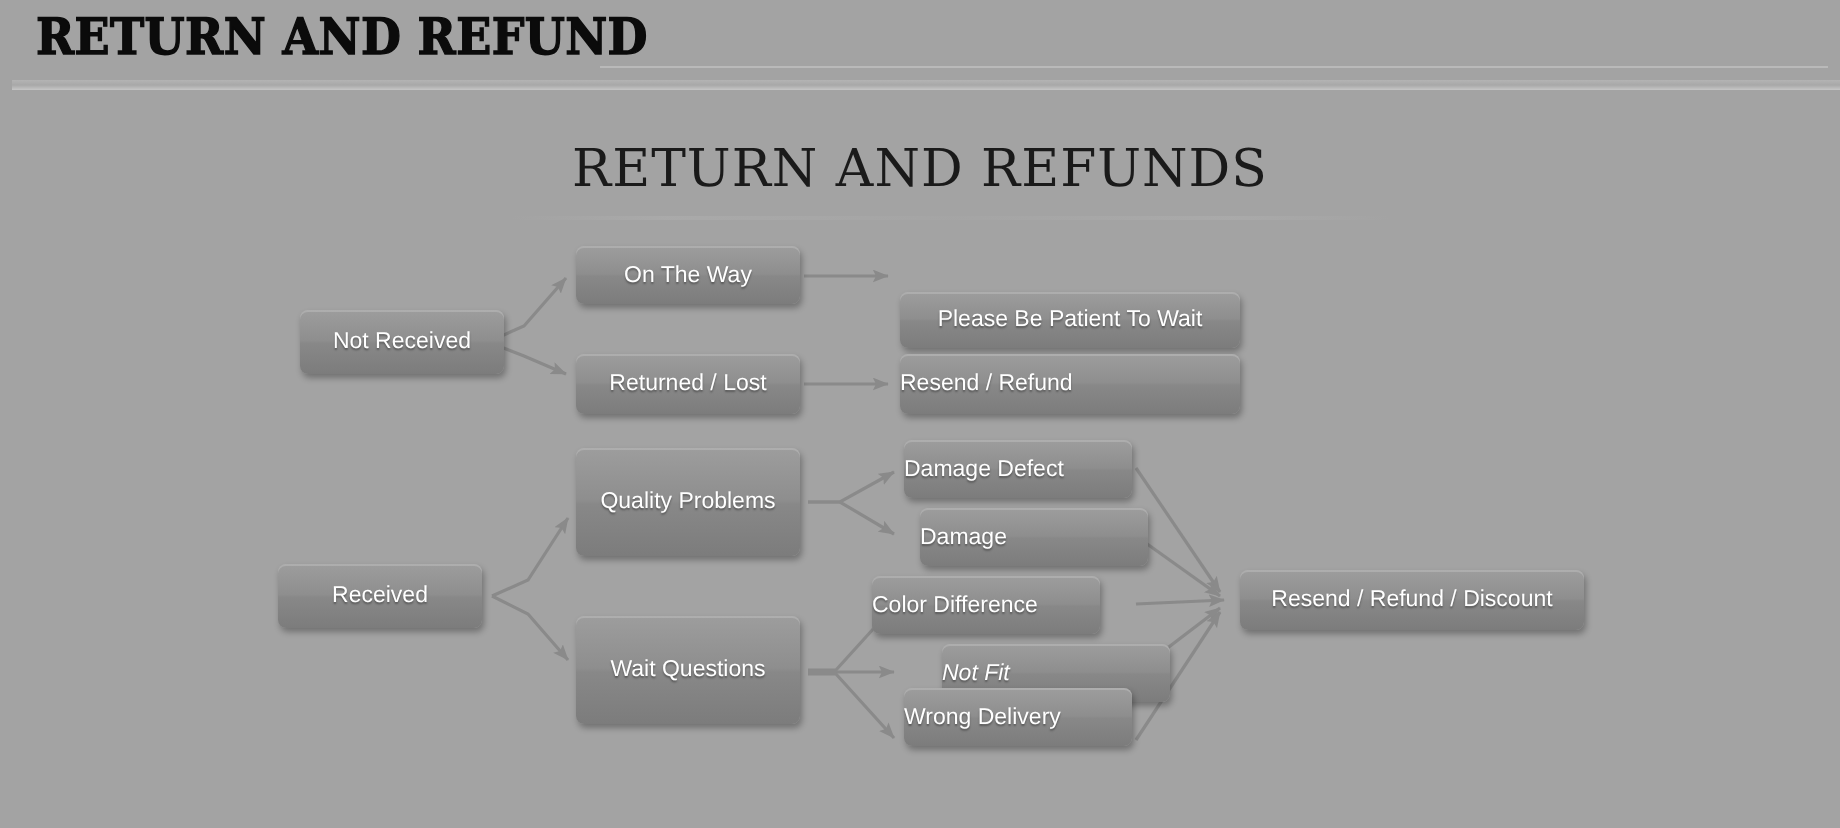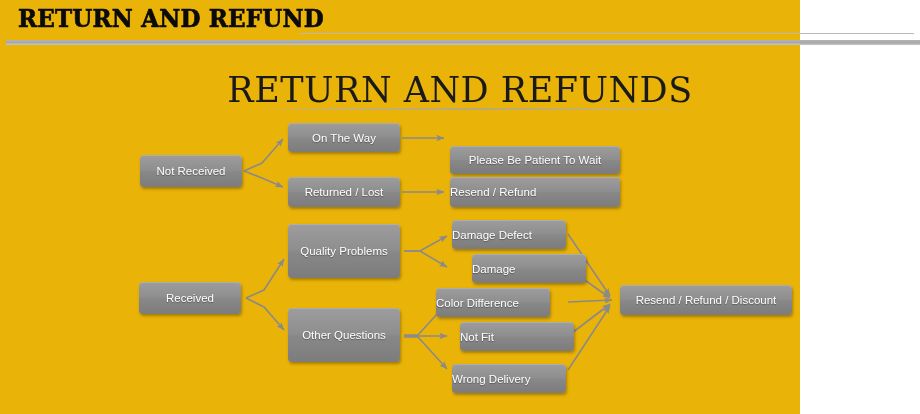--- a/index.html
+++ b/index.html
@@ -9,23 +9,23 @@
   }
   body {
     width: 920px;
     height: 414px;
     font-family: "Liberation Sans", sans-serif;
     overflow: hidden;
     position: relative;
   }
   #page {
     position: relative;
-    width: 800px;
+    width: 920px;
     height: 414px;
-    background: #eab308;
+    background: #a3a3a3;
   }
 
   
   .header-band {
     position: absolute;
     left: 0; top: 0;
     width: 920px; height: 52px;
   }
   .header-title {
     position: absolute;
@@ -53,21 +53,21 @@
     background: linear-gradient(to bottom, #b4b4b4 0%, #a8a8a8 50%, #c6c6c6 100%);
   }
 
   
   .main-title {
     position: absolute;
     left: 0; top: 70px;
     width: 920px;
     text-align: center;
     font-family: "DejaVu Serif", serif;
-    font-size: 35px;
+    font-size: 26px;
     font-weight: normal;
     color: #1a1a1a;
     letter-spacing: 0.5px;
   }
   .title-rule {
     position: absolute;
     left: 255px; top: 108px;
     width: 440px; height: 2px;
     background: linear-gradient(to right,
         rgba(190,190,190,0) 0%,
@@ -149,21 +149,21 @@
 
       <path d="M568,234 L610,296" marker-end="url(#ah)"></path>
       <path d="M568,268 L610,298" marker-end="url(#ah)"></path>
       <path d="M568,302 L612,300" marker-end="url(#ah)"></path>
       <path d="M568,336 L610,304" marker-end="url(#ah)"></path>
       <path d="M568,370 L610,306" marker-end="url(#ah)"></path>
     </g>
   </svg>
 
   <div id="nodes">
-      <div class="node center" style="left: 140px; top: 155px; width: 102px; height: 32px; justify-content: center;">
+      <div class="node center" style="left: 150px; top: 155px; width: 102px; height: 32px; justify-content: center;">
         <span>Not Received</span>
       </div>
       <div class="node center" style="left: 288px; top: 123px; width: 112px; height: 29px;">
         <span>On The Way</span>
       </div>
       <div class="node center" style="left: 288px; top: 177px; width: 112px; height: 30px;">
         <span>Returned / Lost</span>
       </div>
       <div class="node center" style="left: 450px; top: 124px; width: 170px; height: 28px; margin-top: 22px;">
         <span>Please Be Patient To Wait</span>
@@ -171,35 +171,35 @@
       <div class="node left" style="left: 450px; top: 177px; width: 170px; height: 30px;">
         <span>Resend / Refund</span>
       </div>
       <div class="node center" style="left: 139px; top: 282px; width: 102px; height: 32px;">
         <span>Received</span>
       </div>
       <div class="node center" style="left: 288px; top: 224px; width: 112px; height: 54px;">
         <span>Quality Problems</span>
       </div>
       <div class="node center" style="left: 288px; top: 308px; width: 112px; height: 54px;">
-        <span>Other Questions</span>
+        <span>Wait Questions</span>
       </div>
       <div class="node left" style="left: 452px; top: 220px; width: 114px; height: 29px;">
         <span>Damage Defect</span>
       </div>
-      <div class="node left" style="left: 472px; top: 254px; width: 114px; height: 29px;">
+      <div class="node left" style="left: 460px; top: 254px; width: 114px; height: 29px;">
         <span>Damage</span>
       </div>
       <div class="node left" style="left: 436px; top: 288px; width: 114px; height: 29px;">
         <span>Color Difference</span>
       </div>
-      <div class="node left" style="left: 460px; top: 322px; width: 114px; height: 29px;">
+      <div class="node left" style="left: 471px; top: 322px; width: 114px; height: 29px; font-style: italic;">
         <span>Not Fit</span>
       </div>
-      <div class="node left" style="left: 452px; top: 364px; width: 114px; height: 29px;">
+      <div class="node left" style="left: 452px; top: 344px; width: 114px; height: 29px;">
         <span>Wrong Delivery</span>
       </div>
       <div class="node center" style="left: 620px; top: 285px; width: 172px; height: 30px;">
         <span>Resend / Refund / Discount</span>
       </div>
     </div>
 
 </div>
 
 </body></html>

